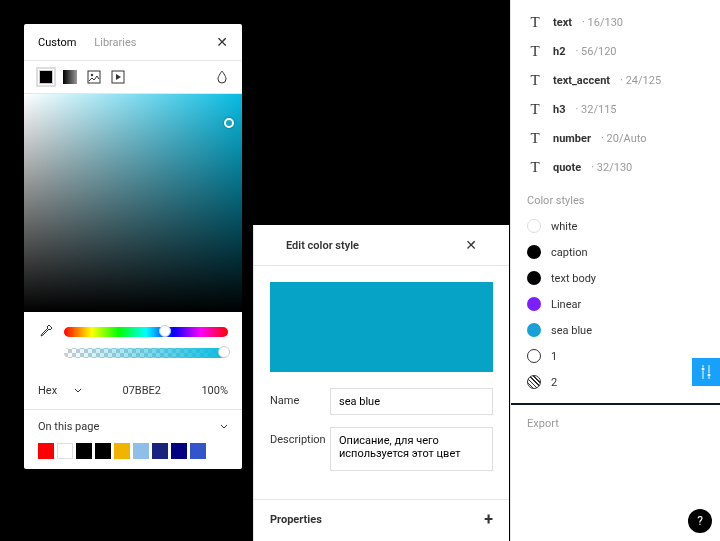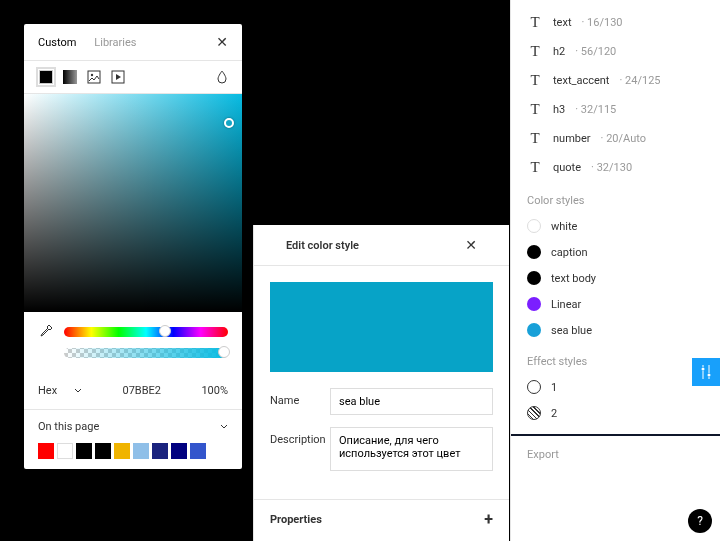--- a/index.html
+++ b/index.html
@@ -44,21 +44,21 @@
 .ep-label{width:60px;font-size:11px;color:#333;padding-top:6px}
 .ep-input{flex:1;border:1px solid #ddd;padding:6px 8px;font-size:11px;font-family:inherit}
 .ep-ta{height:44px;resize:none}
 .props{border-top:1px solid #e5e5e5}
 .props-h{display:flex;align-items:center;padding:10px 16px;font-weight:700;font-size:11px}
 .props-h .plus{margin-left:auto;font-size:16px;cursor:pointer}
 .prop-row{display:flex;align-items:center;padding:8px 16px;gap:10px;font-size:11px}
 .right-panel{position:absolute;right:0;top:0;width:210px;height:541px;background:#fff;border-left:1px solid #e5e5e5;padding-top:8px}
 .txt-style{display:flex;align-items:center;padding:6px 16px;gap:10px;font-size:11px;cursor:pointer}
 .T{font-family:Georgia,serif;font-size:15px;width:16px;text-align:center}
-.ts-name{font-weight:400}
+.ts-name{font-weight:700}
 .ts-vals{color:#999}
 .section-h{padding:12px 16px 6px;font-size:11px;color:#999}
 .clr-style{display:flex;align-items:center;padding:6px 16px;gap:10px;font-size:11px;cursor:pointer}
 .clr-dot{width:14px;height:14px;border-radius:50%}
 .eff-style{display:flex;align-items:center;padding:6px 16px;gap:10px;font-size:11px}
 .eff-ic{width:14px;height:14px;border-radius:50%;border:1.5px solid #333;position:relative}
 .eff-ic.blur{background:repeating-linear-gradient(45deg,#333 0 1px,transparent 1px 3px)}
 .export{padding:12px 16px;border-top:2px solid #0f172a;font-size:11px;color:#999;margin-top:8px}
 .fab{position:absolute;right:0;top:358px;width:28px;height:28px;background:#18a0fb;display:flex;align-items:center;justify-content:center;color:#fff;cursor:pointer}
 .help{position:absolute;right:8px;bottom:8px;width:24px;height:24px;background:#000;border-radius:50%;color:#fff;display:flex;align-items:center;justify-content:center;font-size:12px}
@@ -232,21 +232,20 @@
       </div>
       <div class="clr-style">
         <span class="clr-dot" style="background:#7b1fff"></span>
         <span>Linear</span>
       </div>
       <div class="clr-style">
         <span class="clr-dot" style="background:#18a0d8"></span>
         <span>sea blue</span>
       </div>
     </div>
-  <div class="section-h">Effect styles</div>
   <div id="effectstyles">
       <div class="eff-style">
         <span class="eff-ic "></span>
         <span>1</span>
       </div>
       <div class="eff-style">
         <span class="eff-ic blur"></span>
         <span>2</span>
       </div>
     </div>

